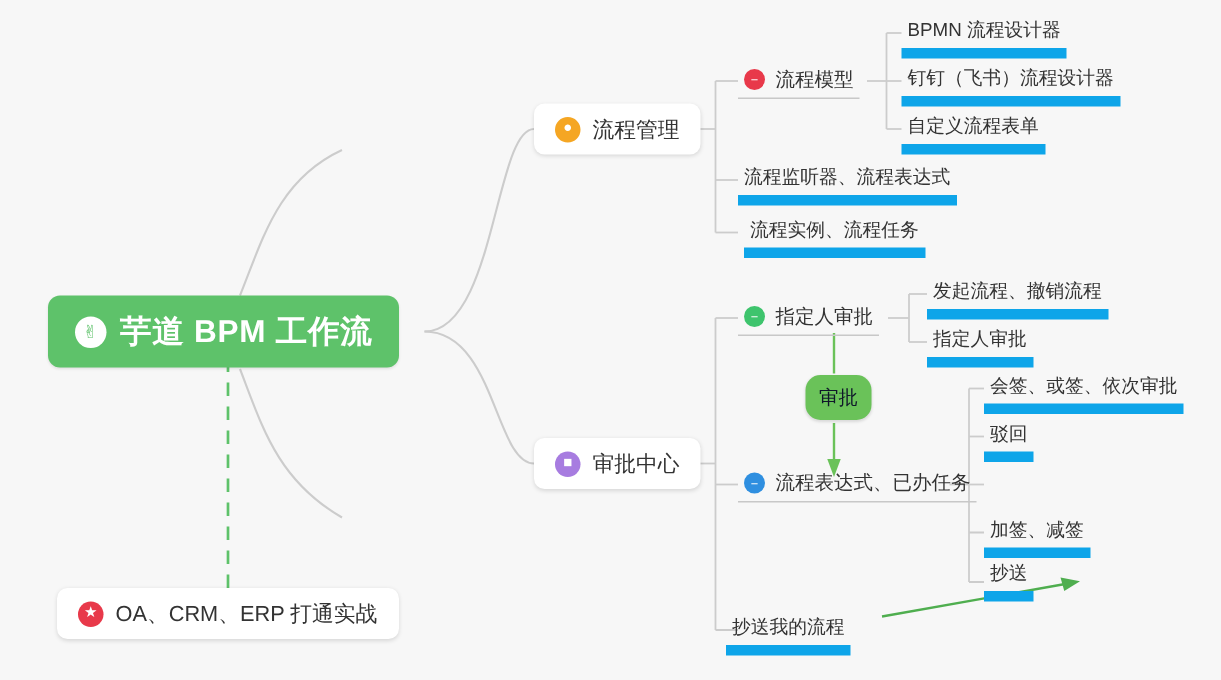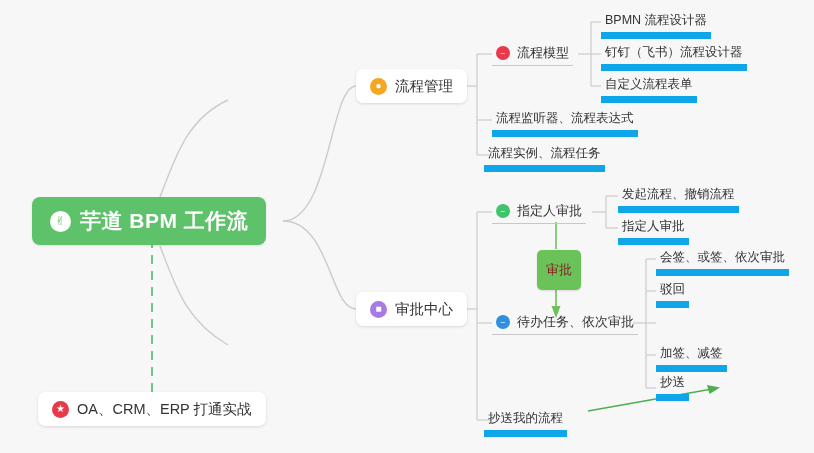--- a/index.html
+++ b/index.html
@@ -56,24 +56,24 @@
     font-size:12.5px;
     color:#333;
     padding:0 4px 3px 4px;
     border-bottom:7px solid #0ea5e9;
     white-space:nowrap;
   }
 
   
   .greenbox {
     background:#6ac259;
-    color:#7f1d1d;
+    color:#0f172a;
     font-size:13px;
-    border-radius:5px;
-    padding:11px 9px;
+    border-radius:10px;
+    padding:6px 9px;
     box-shadow:0 1px 2px rgba(0,0,0,0.12);
     white-space:nowrap;
   }
 
   
   .note {
     background:#fff;
     border-radius:7px;
     height:34px;
     padding:0 14px;
@@ -159,33 +159,33 @@
   <div class="node lvl1" style="left:356px; top:292px;">
     <span class="cicon" style="background:#a77ce0;">■</span>
     <span>审批中心</span>
   </div>
 
   <div class="node lvl2" style="left:492px; top:44px;">
     <span class="cicon sm" style="background:#e8394a;">−</span>
     <span>流程模型</span>
   </div>
   <div class="node lvl3" style="left:492px; top:110px;">流程监听器、流程表达式</div>
-  <div class="node lvl3" style="left:484px; top:145px;">流程实例、流程任务</div>
+  <div class="node lvl3" style="left:496px; top:145px;">流程实例、流程任务</div>
 
   <div class="node lvl3" style="left:601px; top:12px;">BPMN 流程设计器</div>
   <div class="node lvl3" style="left:601px; top:44px;">钉钉（飞书）流程设计器</div>
   <div class="node lvl3" style="left:601px; top:76px;">自定义流程表单</div>
 
   <div class="node lvl2" style="left:492px; top:202px;">
     <span class="cicon sm" style="background:#3ec46d;">−</span>
     <span>指定人审批</span>
   </div>
   <div class="node lvl2" style="left:492px; top:313px;">
     <span class="cicon sm" style="background:#2f8fe0;">−</span>
-    <span>待办任务、依次审批</span>
+    <span>流程表达式、已办任务</span>
   </div>
   <div class="node lvl3" style="left:484px; top:410px;">抄送我的流程</div>
 
   <div class="node lvl3" style="left:618px; top:186px;">发起流程、撤销流程</div>
   <div class="node lvl3" style="left:618px; top:218px;text-align:center;">指定人审批</div>
 
   <div class="node lvl3" style="left:656px; top:249px;">会签、或签、依次审批</div>
   <div class="node lvl3" style="left:656px; top:281px;">驳回</div>
   <div class="node lvl3" style="left:656px; top:345px;">加签、减签</div>
   <div class="node lvl3" style="left:656px; top:374px;">抄送</div>

